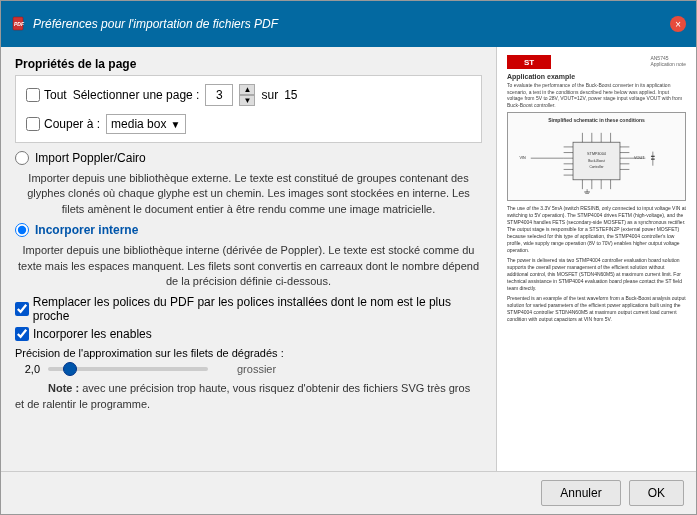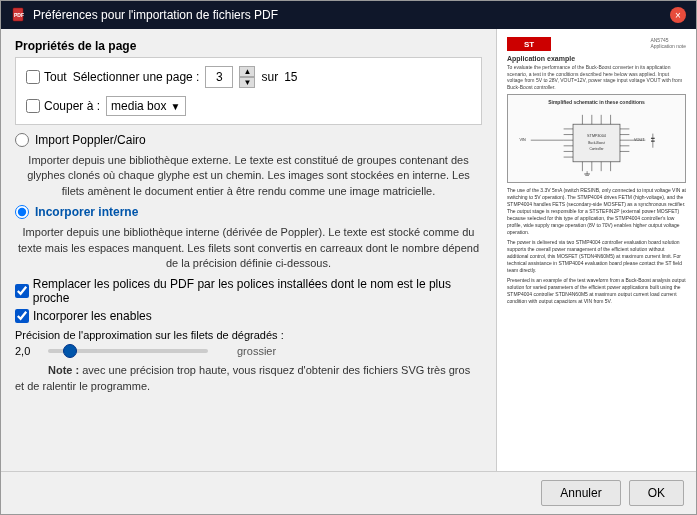--- a/index.html
+++ b/index.html
@@ -13,28 +13,29 @@
     }
     .dialog {
       width: 697px;
       height: 515px;
       background: #f0f0f0;
       border: 1px solid #999;
       display: flex;
       flex-direction: column;
     }
     .titlebar {
-      background: #0f172a;
+      background: #0369a1;
       color: white;
-      padding: 6px 10px;
+      padding: 15px 10px;
       display: flex;
       align-items: center;
       justify-content: space-between;
       font-size: 12px;
       user-select: none;
+      font-style: italic;
     }
     .titlebar-left {
       display: flex;
       align-items: center;
       gap: 6px;
     }
     .titlebar-close {
       width: 16px;
       height: 16px;
       background: #e74c3c;
@@ -176,20 +177,21 @@
       font-size: 11px;
     }
     .slider-row {
       display: flex;
       align-items: center;
       gap: 8px;
     }
     .slider-value {
       font-size: 11px;
       width: 25px;
+      text-align: right;
     }
     input[type="range"] {
       -webkit-appearance: none;
       height: 4px;
       background: #ccc;
       border-radius: 2px;
       width: 160px;
       cursor: pointer;
     }
     input[type="range"]::-webkit-slider-thumb {

